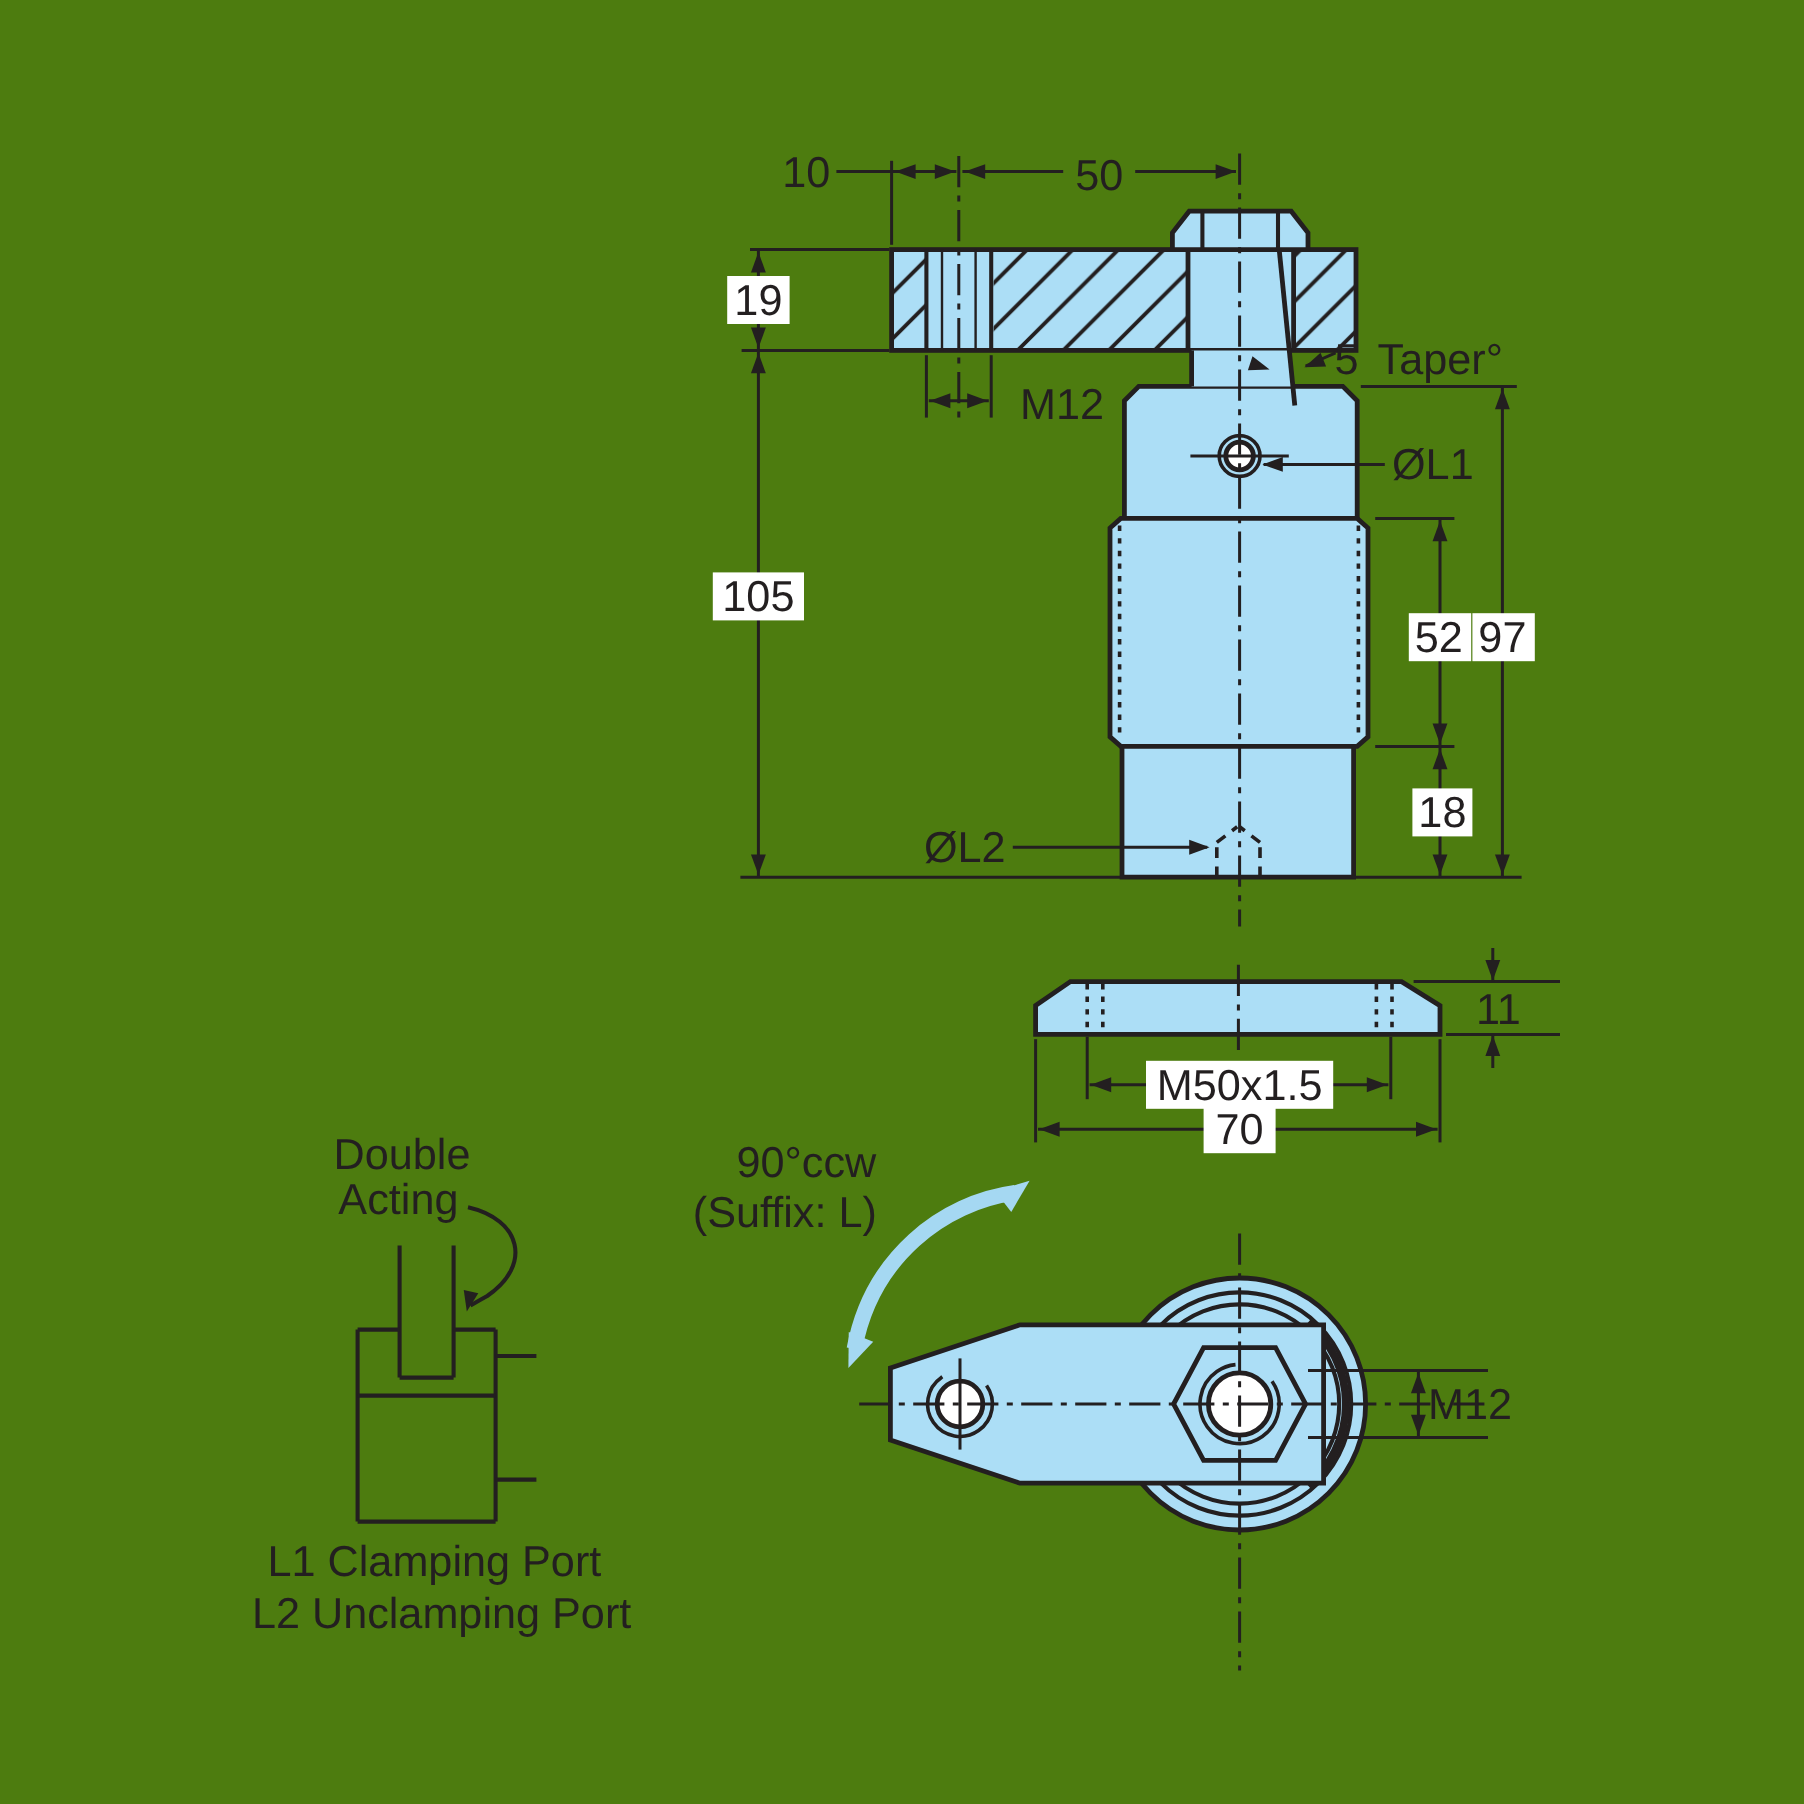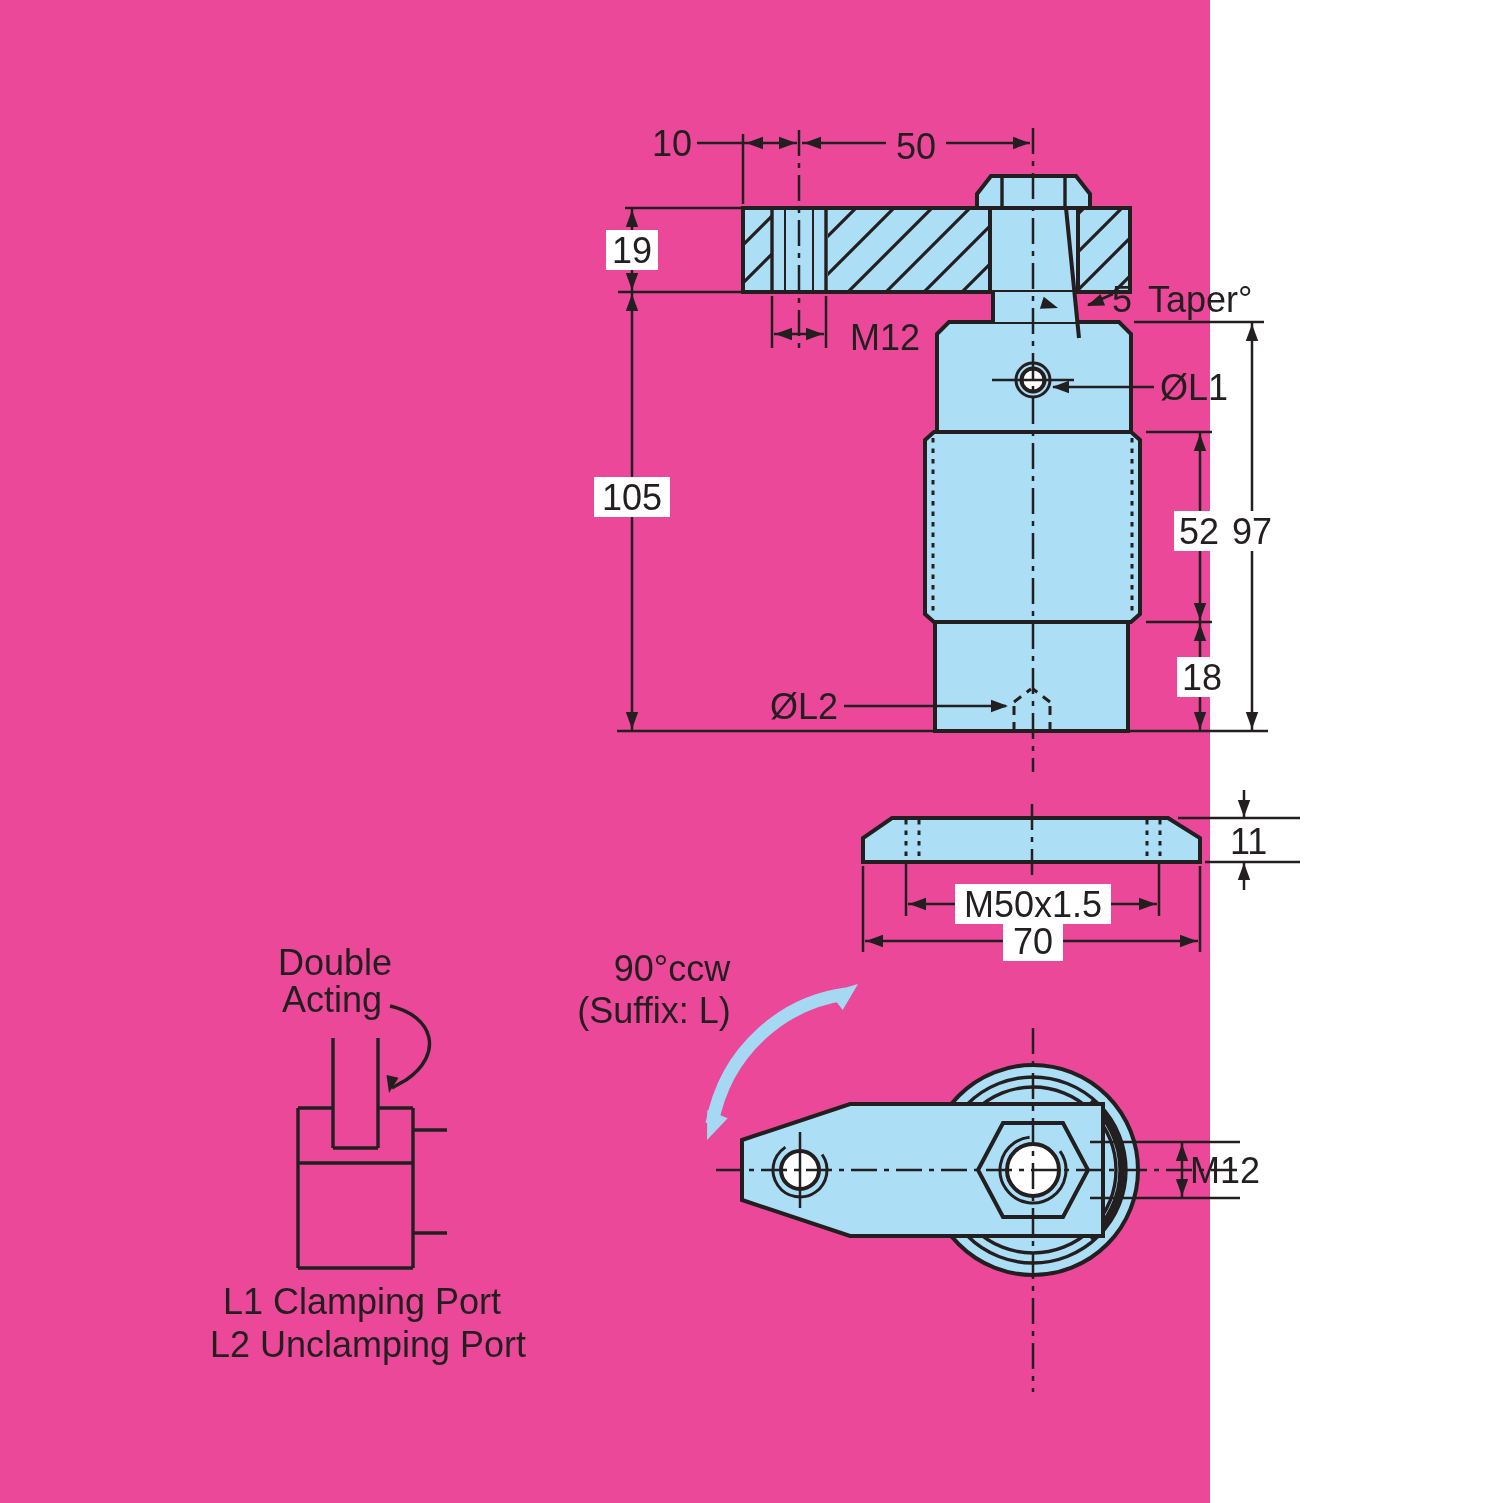--- a/index.html
+++ b/index.html
@@ -1,16 +1,16 @@
 <!DOCTYPE html>
 <html><head>
 <meta charset="utf-8">
 <style>
   html,body{margin:0;padding:0;background:#ffffff;}
-  .stage{width:1210px;height:1503px;position:relative;background:#ec4899;font-family:"Liberation Sans",sans-serif;text-align:right;}
+  .stage{width:1503px;height:1503px;position:relative;background:#4d7c0f;font-family:"Liberation Sans",sans-serif;text-align:right;}
   svg{display:block;}
   .ln{stroke:#231F20;fill:none;stroke-linecap:butt;}
   .w4{stroke-width:4;}
   .w35{stroke-width:3.4;}
   .w3{stroke-width:3;}
   .w25{stroke-width:2.5;}
   .w65{stroke-width:6.5;}
   .fp{fill:#ACDEF6;}
   .fw{fill:#ffffff;}
   .cl{stroke:#231F20;stroke-width:2.5;fill:none;stroke-dasharray:26 7 5 7;}

